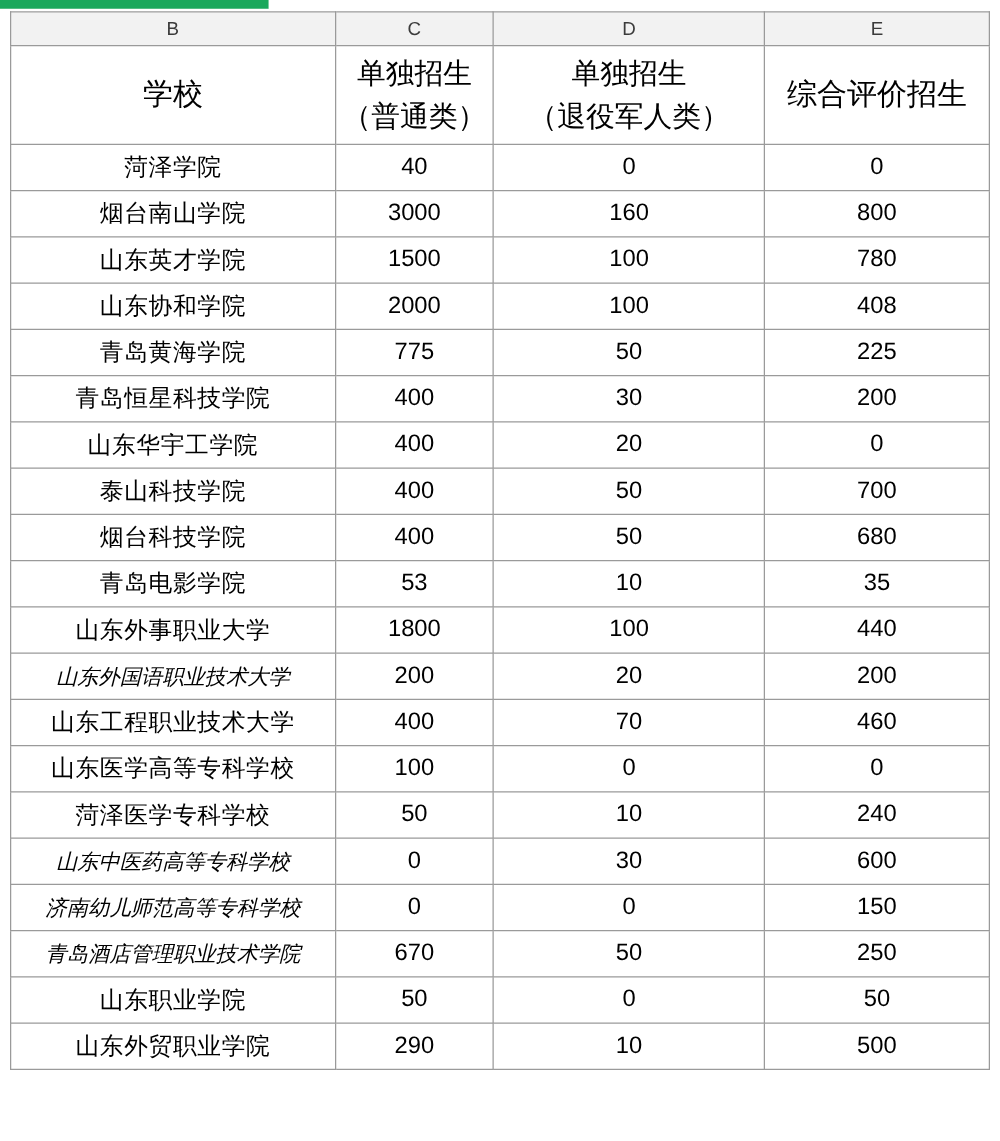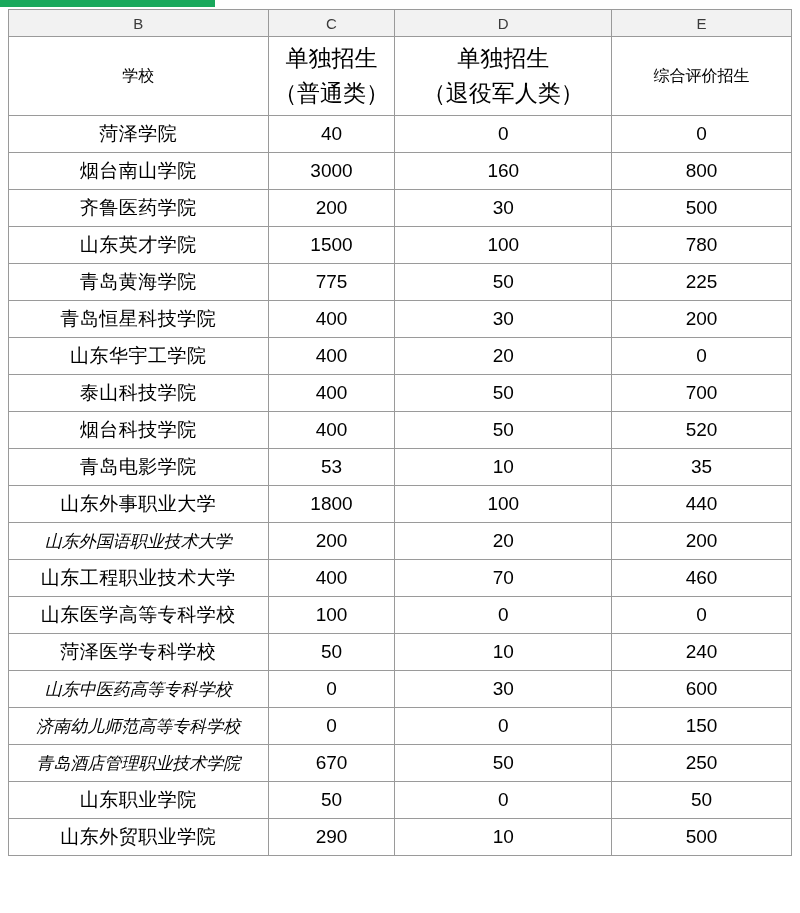--- a/index.html
+++ b/index.html
@@ -57,21 +57,21 @@
   tr.colhdr td {
     background: #f2f2f2;
     height: 26px;
     font-size: 15px;
     color: #3b3b3b;
     font-family: "Liberation Sans", sans-serif;
   }
   
   tr.header-row td {
     height: 78px;
-    font-size: 16px;
+    font-size: 24px;
     line-height: 1.25;
   }
   tr.header-row td.two-line {
     font-size: 23px;
   }
   .hdr-l1 { display: block; }
   .hdr-l2 { display: block; margin-top: 6px; }
   tr.data-row td {
     height: 36px;
     font-size: 19px;
@@ -136,32 +136,32 @@
           <td class="num">0</td>
           <td class="num">0</td>
         </tr>
         <tr class="data-row">
           <td class="school">烟台南山学院</td>
           <td class="num">3000</td>
           <td class="num">160</td>
           <td class="num">800</td>
         </tr>
         <tr class="data-row">
-          <td class="school">齐鲁医药学院</td>
-          <td class="num">200</td>
-          <td class="num">30</td>
-          <td class="num">500</td>
-        </tr>
-        <tr class="data-row">
           <td class="school">山东英才学院</td>
           <td class="num">1500</td>
           <td class="num">100</td>
           <td class="num">780</td>
         </tr>
         <tr class="data-row">
+          <td class="school">山东协和学院</td>
+          <td class="num">2000</td>
+          <td class="num">100</td>
+          <td class="num">408</td>
+        </tr>
+        <tr class="data-row">
           <td class="school">青岛黄海学院</td>
           <td class="num">775</td>
           <td class="num">50</td>
           <td class="num">225</td>
         </tr>
         <tr class="data-row">
           <td class="school">青岛恒星科技学院</td>
           <td class="num">400</td>
           <td class="num">30</td>
           <td class="num">200</td>
@@ -175,21 +175,21 @@
         <tr class="data-row">
           <td class="school">泰山科技学院</td>
           <td class="num">400</td>
           <td class="num">50</td>
           <td class="num">700</td>
         </tr>
         <tr class="data-row">
           <td class="school">烟台科技学院</td>
           <td class="num">400</td>
           <td class="num">50</td>
-          <td class="num">520</td>
+          <td class="num">680</td>
         </tr>
         <tr class="data-row">
           <td class="school">青岛电影学院</td>
           <td class="num">53</td>
           <td class="num">10</td>
           <td class="num">35</td>
         </tr>
         <tr class="data-row">
           <td class="school">山东外事职业大学</td>
           <td class="num">1800</td>

